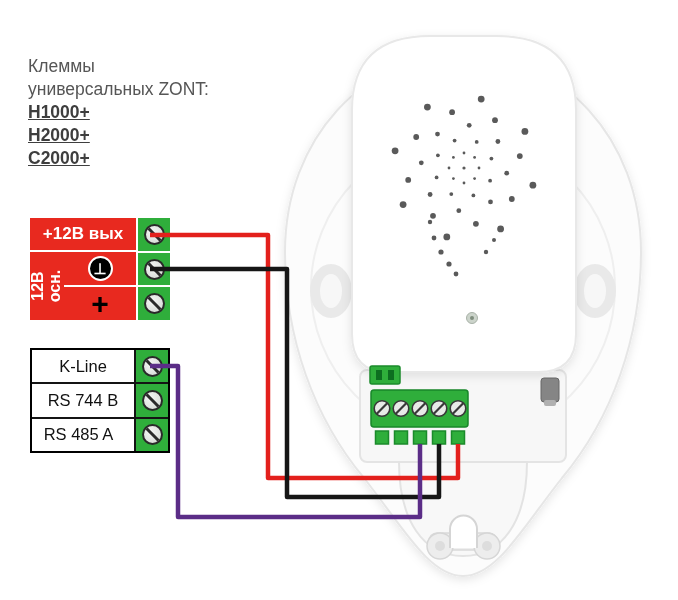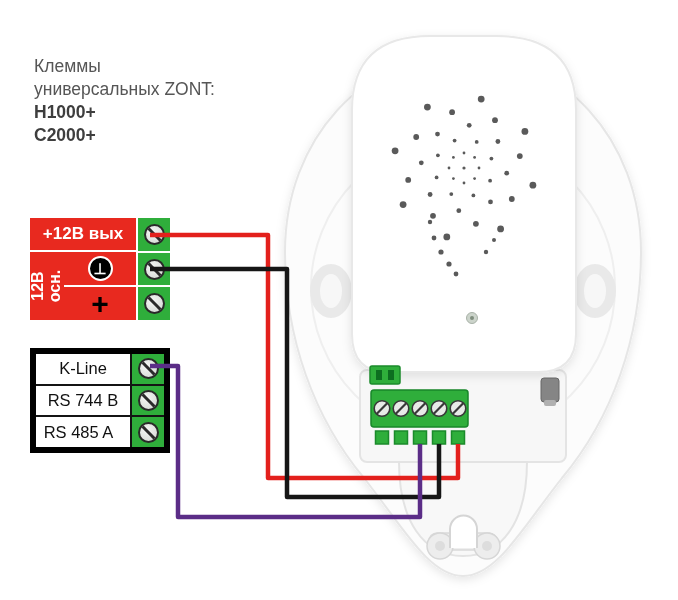--- a/index.html
+++ b/index.html
@@ -1,22 +1,22 @@
 <!DOCTYPE html>
 <html><head>
 <meta charset="utf-8">
 <style>
   html,body{margin:0;padding:0;background:#ffffff;}
   body{width:678px;height:600px;position:relative;overflow:hidden;
        font-family:"Liberation Sans", sans-serif;}
 
   
   .header{position:absolute;left:28px;top:55px;color:#565656;
-          font-size:17.5px;line-height:1.32;z-index:2;margin-left:6px;}
-  .header .model{font-weight:bold;color:#3e3e3e;}
+          font-size:17.5px;line-height:1.32;z-index:2;}
+  .header .model{font-weight:bold;color:#3e3e3e;text-decoration:underline;}
 
   
   .screw{width:21px;height:21px;border-radius:50%;
          background:radial-gradient(circle at 38% 35%, #f4f6f4, #d2d6d2);
          border:2px solid #2a2a2a;position:relative;overflow:hidden;
          box-sizing:border-box;flex:0 0 auto;}
   .screw::after{content:"";position:absolute;left:-4px;right:-4px;top:50%;
          height:3px;margin-top:-1.5px;background:#2a2a2a;transform:rotate(45deg);}
 
   
@@ -40,21 +40,21 @@
           display:flex;align-items:center;justify-content:center;box-sizing:border-box;}
   .plus-sign{font-size:30px;font-weight:bold;color:#000;line-height:1;}
   .pb-green{width:34px;background:#2fae3b;border-left:2px solid #ffffff;
             display:flex;flex-direction:column;box-sizing:border-box;}
   .pb-gcell{flex:1;display:flex;align-items:center;justify-content:center;
             border-bottom:2px solid #ffffff;}
   .pb-gcell:last-child{border-bottom:none;}
 
   
   .comm-block{position:absolute;left:30px;top:348px;width:140px;height:105px;
-              border:6px solid #000000;box-sizing:border-box;background:#fff;
+              border:2px solid #000000;box-sizing:border-box;background:#fff;
               display:flex;flex-direction:column;z-index:2;}
   .comm-row{flex:1;display:flex;border-bottom:2px solid #141414;}
   .comm-row:last-child{border-bottom:none;gap:9px;}
   .comm-label{flex:1;display:flex;align-items:center;justify-content:center;
               font-size:16.5px;color:#111;}
   .comm-green{width:34px;background:#2fae3b;border-left:2px solid #141414;
               display:flex;align-items:center;justify-content:center;box-sizing:border-box;}
 
   
   .layer{position:absolute;left:0;top:0;z-index:1;}
@@ -187,20 +187,21 @@
       <rect x="432.5" y="431" width="13" height="13"></rect>
       <rect x="451.5" y="431" width="13" height="13"></rect>
     </g>
   </g>
 </svg>
 
 <div class="header">
   <div>Клеммы</div>
   <div>универсальных ZONT:</div>
   <div class="model">H1000+</div>
+  <div class="model">H2000+</div>
   <div class="model">C2000+</div>
 </div>
 
 <div class="power-block">
   <div class="pb-left">
     <div class="pb-out">+12В вых</div>
     <div class="pb-lower">
       <div class="pb-side">
         <div class="pb-rot">
           <div>12В</div>

